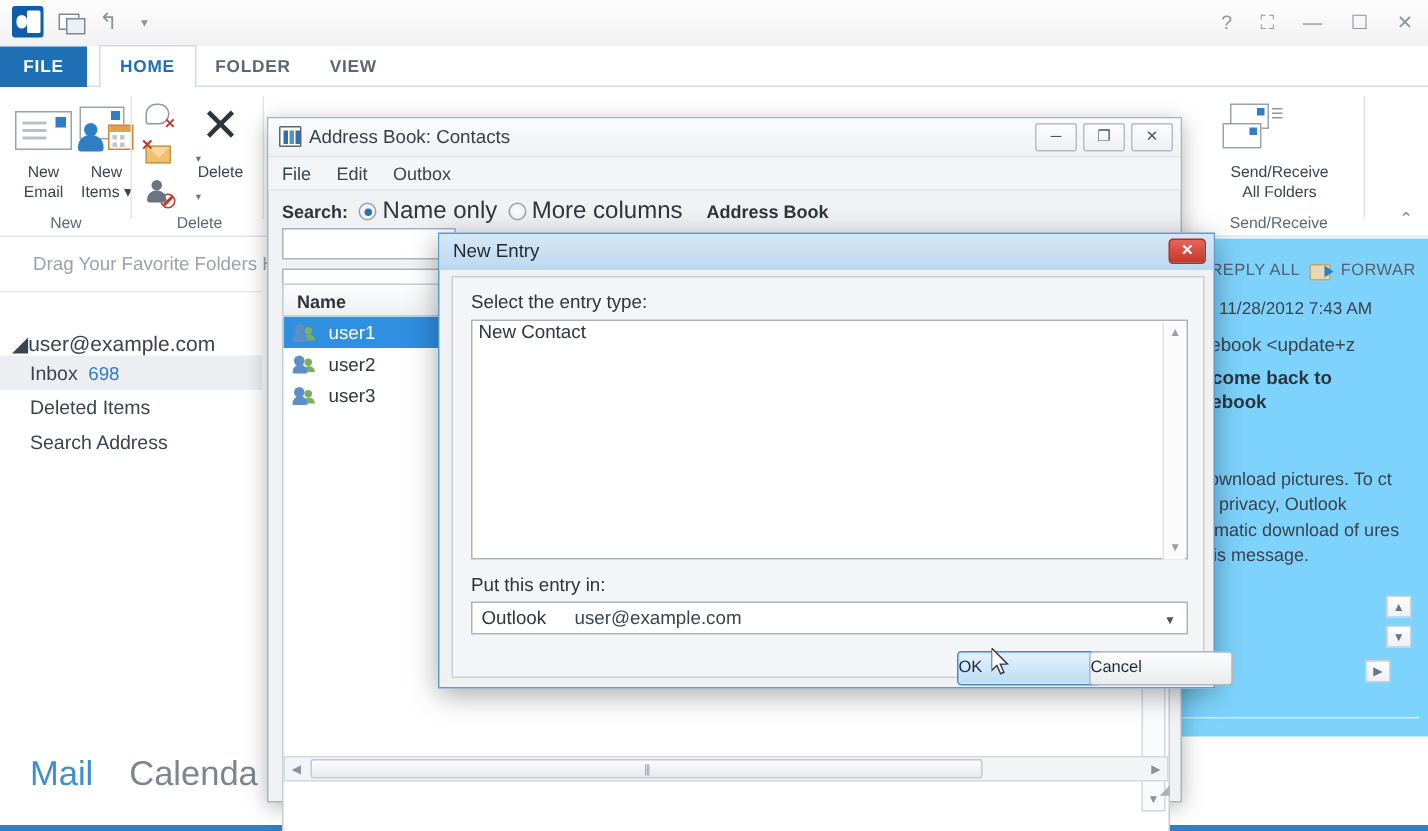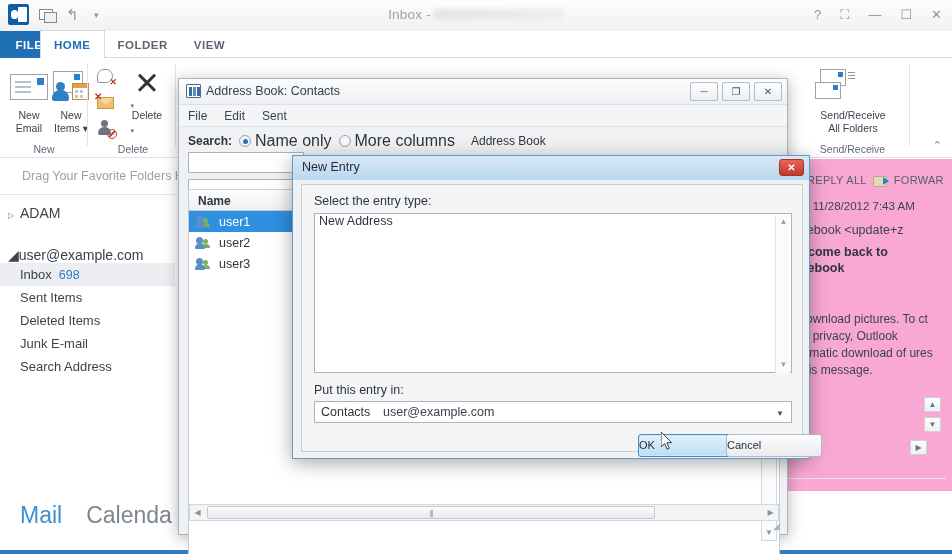--- a/index.html
+++ b/index.html
@@ -60,21 +60,21 @@
   
   .tabstrip {
     position: absolute; left: 0; top: 31px; width: 952px; height: 27px;
     background: #fff; border-bottom: 1px solid #d9dde2;
   }
   .tab-file {
     position: absolute; left: 0; top: 0; width: 58px; height: 27px;
     background: #1f6fb5; color: #fff; font-size: 11.5px; font-weight: bold;
     letter-spacing: .5px; display: flex; align-items: center; justify-content: center;
   }
-  .tabs { position: absolute; left: 40px; top: 0; height: 27px; display: flex; }
+  .tabs { position: absolute; left: 66px; top: 0; height: 27px; display: flex; }
   .tab {
     height: 27px; padding: 0 13px; display: flex; align-items: center;
     font-size: 11.5px; color: #5c6673; letter-spacing: .5px; font-weight: bold;
   }
   .tab.active {
     color: #1f6fb5; background: #fff;
     border-left: 1px solid #d4d9de; border-right: 1px solid #d4d9de;
     border-top: 1px solid #d4d9de; position: relative; top: -1px; height: 28px;
     padding-top: 1px;
   }
@@ -232,21 +232,21 @@
   .nav-item {
     height: 23px; padding-left: 20px; display: flex; align-items: center;
     font-size: 13px; color: #3b434d;
   }
   .nav-item.sel { background: #eceef1; }
   .nav-item .cnt { margin-left: 7px; color: #2f7fc7; font-size: 12.5px; }
 
   
   .readpane {
     position: absolute; left: 786px; top: 159px; width: 166px; height: 332px;
-    background: #f9a8d4; overflow: hidden;
+    background: #7dd3fc; overflow: hidden;
   }
   .rp-actions {
     position: absolute; left: 0; top: 10px; width: 100%; height: 22px;
     display: flex; align-items: center; gap: 6px; font-size: 11px; color: #54606d;
     letter-spacing: .3px;
   }
   .rp-ico {
     width: 15px; height: 13px; position: relative; display: inline-block;
   }
   .rp-ico.reply-all::before {
@@ -348,21 +348,21 @@
   .ab-searchrow .lbl { font-size: 12px; color: #2f353c; font-weight: bold; }
   .radio {
     width: 12px; height: 12px; border-radius: 50%; border: 1px solid #9aa3ad;
     background: radial-gradient(#fff,#e8eaed); position: relative; display: inline-block;
   }
   .radio.on::after {
     content: ""; position: absolute; left: 2.5px; top: 2.5px; width: 5px; height: 5px;
     border-radius: 50%; background: #2c6fb3;
   }
   .ab-searchrow .rtext { font-size: 16px; color: #2f353c; margin-left: -3px; }
-  .ab-searchrow .abk { font-size: 12px; color: #2f353c; font-weight: normal; margin-left: 9px; }
+  .ab-searchrow .abk { font-size: 12px; color: #2f353c; font-weight: bold; margin-left: 9px; }
 
   .ab-input {
     position: absolute; left: 9px; top: 73px; width: 116px; height: 21px;
     background: #fff; border: 1px solid #aab2bb;
   }
   .ab-combo {
     position: absolute; left: 9px; top: 100px; width: 116px; height: 21px;
     background: #fff; border: 1px solid #aab2bb;
   }
 
@@ -494,23 +494,20 @@
 <body>
 
 <div id="app">
 
   <div class="titlebar">
     <div class="qat">
       <div class="ol-logo"></div>
       <div class="qat-ico ico-send-qat"></div>
       <div class="qat-ico ico-undo">↰</div>
       <div class="qat-ico ico-caret-qat">▾</div>
-    </div>
-    <div class="win-title">
-      <span>Inbox -</span><span class="blur"></span>
     </div>
     <div class="win-btns">
       <span>?</span>
       <span>⛶</span>
       <span>—</span>
       <span>☐</span>
       <span>✕</span>
     </div>
   </div>
 
@@ -590,38 +587,29 @@
     </div>
 
     <div class="ribbon-collapse">⌃</div>
   </div>
 
   <div class="favstrip">
     <div class="t">Drag Your Favorite Folders H</div>
   </div>
 
   <div class="navpane">
-    <div class="nav-root">
-      <span class="tri">▷</span><span>ADAM</span>
-    </div>
     <div class="nav-acct">
       <span class="tri">◢</span><span>user@example.com</span>
     </div>
     <div class="nav-item sel">
       <span>Inbox</span>
       <span class="cnt">698</span>
     </div>
     <div class="nav-item">
-      <span>Sent Items</span>
-    </div>
-    <div class="nav-item">
       <span>Deleted Items</span>
-    </div>
-    <div class="nav-item">
-      <span>Junk E-mail</span>
     </div>
     <div class="nav-item">
       <span>Search Address</span>
     </div>
   </div>
 
   <div class="readpane">
     <div class="rp-actions">
       <span class="rp-ico reply-all"></span>
       <span>REPLY ALL</span>
@@ -660,21 +648,21 @@
       <span class="t">Address Book: Contacts</span>
       <div class="ab-wbtns">
         <div class="ab-wbtn">─</div>
         <div class="ab-wbtn">❐</div>
         <div class="ab-wbtn">✕</div>
       </div>
     </div>
     <div class="ab-menubar">
       <span>File</span>
       <span>Edit</span>
-      <span>Sent</span>
+      <span>Outbox</span>
     </div>
 
     <div class="ab-searchrow">
       <span class="lbl">Search:</span>
       <span class="radio on"></span>
       <span class="rtext">Name only</span>
       <span class="radio"></span>
       <span class="rtext">More columns</span>
       <span class="abk">Address Book</span>
     </div>
@@ -713,29 +701,29 @@
   </div>
 
   <div class="nedlg">
     <div class="ne-title">
       <span class="t">New Entry</span>
       <div class="ne-close">✕</div>
     </div>
     <div class="ne-body">
       <div class="ne-lbl1">Select the entry type:</div>
       <div class="ne-list">
-        <div class="ne-opt">New Address</div>
+        <div class="ne-opt">New Contact</div>
         <div class="ne-listscroll">
           <div class="ar up">▲</div>
           <div class="ar dn">▼</div>
         </div>
       </div>
       <div class="ne-lbl2">Put this entry in:</div>
       <div class="ne-combo">
-        <span class="v1">Contacts</span>
+        <span class="v1">Outlook</span>
         <span class="v2">user@example.com</span>
         <span class="arrow">▼</span>
       </div>
       <div class="ne-btn ok">OK</div>
       <div class="ne-btn cancel">Cancel</div>
     </div>
   </div>
 
   <svg class="cursor" viewBox="0 0 12 19">
     <polygon points="0,0 0,15 3.6,11.6 6.1,17.2 8.3,16.2 5.9,10.8 10.6,10.6" fill="#ffffff" stroke="#333c45" stroke-width="1"></polygon>

